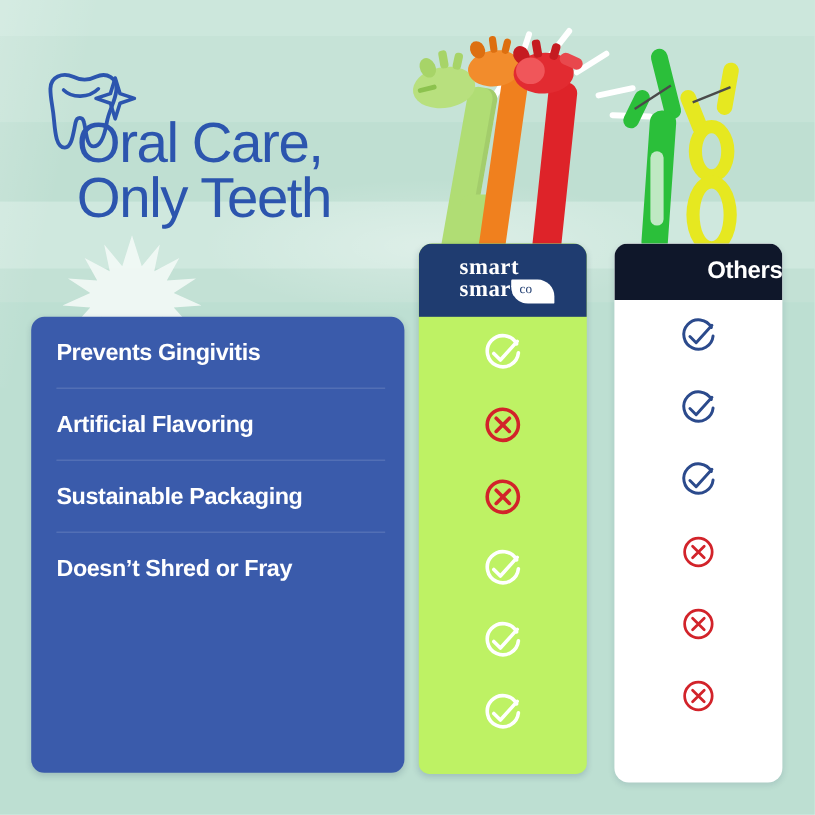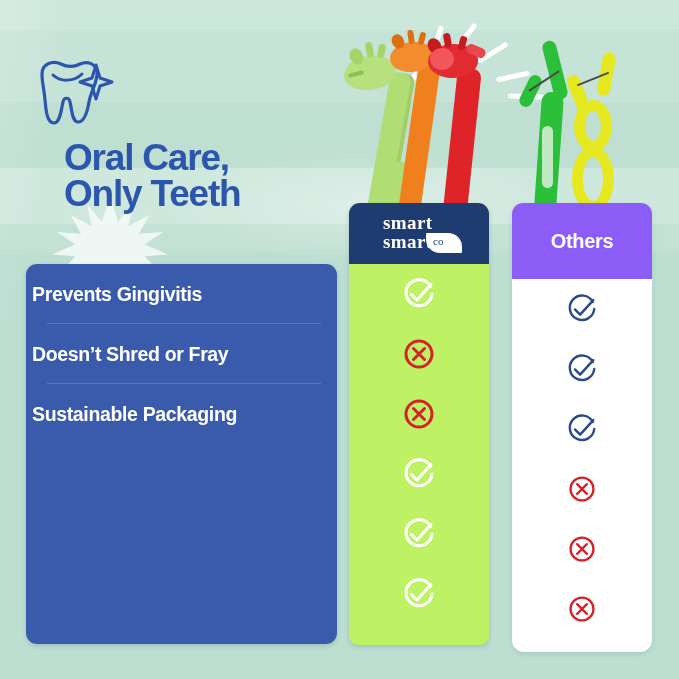--- a/index.html
+++ b/index.html
@@ -63,25 +63,24 @@
     border-radius: 3px;
     height: 5px;
   }
 
   
   .tooth-icon { position: absolute; left: 30px; top: 58px; }
   .headline {
     position: absolute;
     left: 64px; top: 96px;
     color: #2c55ae;
-    font-size: 37px;
-    font-weight: bold;
+    font-size: 47px;
+    font-weight: normal;
     line-height: .98;
     letter-spacing: -1.2px;
-    margin-top: 44px;
   }
   .headline .l2 { display: block; }
 
   
   .products { position: absolute; left: 320px; top: 0; width: 359px; height: 215px; }
   .giraffe { position: absolute; transform-origin: bottom center; }
   .g-body {
     position: absolute;
     border-radius: 9px;
   }
@@ -98,21 +97,21 @@
     position: absolute;
     left: 26px; top: 264px;
     width: 311px; height: 380px;
     background: #3a5bab;
     border-radius: 11px;
     box-shadow: 0 2px 5px rgba(20,40,80,.17);
   }
   .feature-row {
     position: relative;
     height: 60px;
-    padding: 0 0 0 6px;
+    padding: 0 0 0 21px;
     display: flex;
     flex-direction: column;
     justify-content: center;
   }
   .feature-row:not(:last-child)::after {
     content: "";
     position: absolute;
     left: 21px; right: 16px; bottom: 0;
     height: 1px;
     background: rgba(255,255,255,.16);
@@ -177,25 +176,25 @@
   .others-col {
     position: absolute;
     left: 512px; top: 203px;
     width: 140px; height: 449px;
     background: #ffffff;
     border-radius: 11px 11px 12px 12px;
     overflow: hidden;
     box-shadow: 0 2px 5px rgba(20,40,80,.12);
   }
   .others-head {
-    height: 76px;
-    background: #8b5cf6;
+    height: 47px;
+    background: #0f172a;
     display: flex;
     align-items: center;
-    justify-content: center;
+    justify-content: flex-end;
   }
   .others-title {
     color: #ffffff;
     font-size: 20px;
     font-weight: bold;
     letter-spacing: -.3px;
   }
 
   .mark-list { padding-top: 0; }
   .mark-cell {
@@ -299,24 +298,27 @@
   <div class="headline">
     <span>Oral Care,</span>
     <span class="l2">Only Teeth</span>
   </div>
 
   <div class="feature-card">
     <div class="feature-row">
       <div class="feature-label">Prevents Gingivitis</div>
     </div>
     <div class="feature-row">
-      <div class="feature-label">Doesn’t Shred or Fray</div>
+      <div class="feature-label">Artificial Flavoring</div>
     </div>
     <div class="feature-row">
       <div class="feature-label">Sustainable Packaging</div>
+    </div>
+    <div class="feature-row">
+      <div class="feature-label">Doesn’t Shred or Fray</div>
     </div>
   </div>
 
   <div class="brand-col">
     <div class="brand-head">
       <div class="logo-wrap">
         <span class="logo-smart">smart</span>
         <span class="logo-life">smart</span>
         <span class="logo-leaf"></span>
         <span class="logo-co">co</span>

